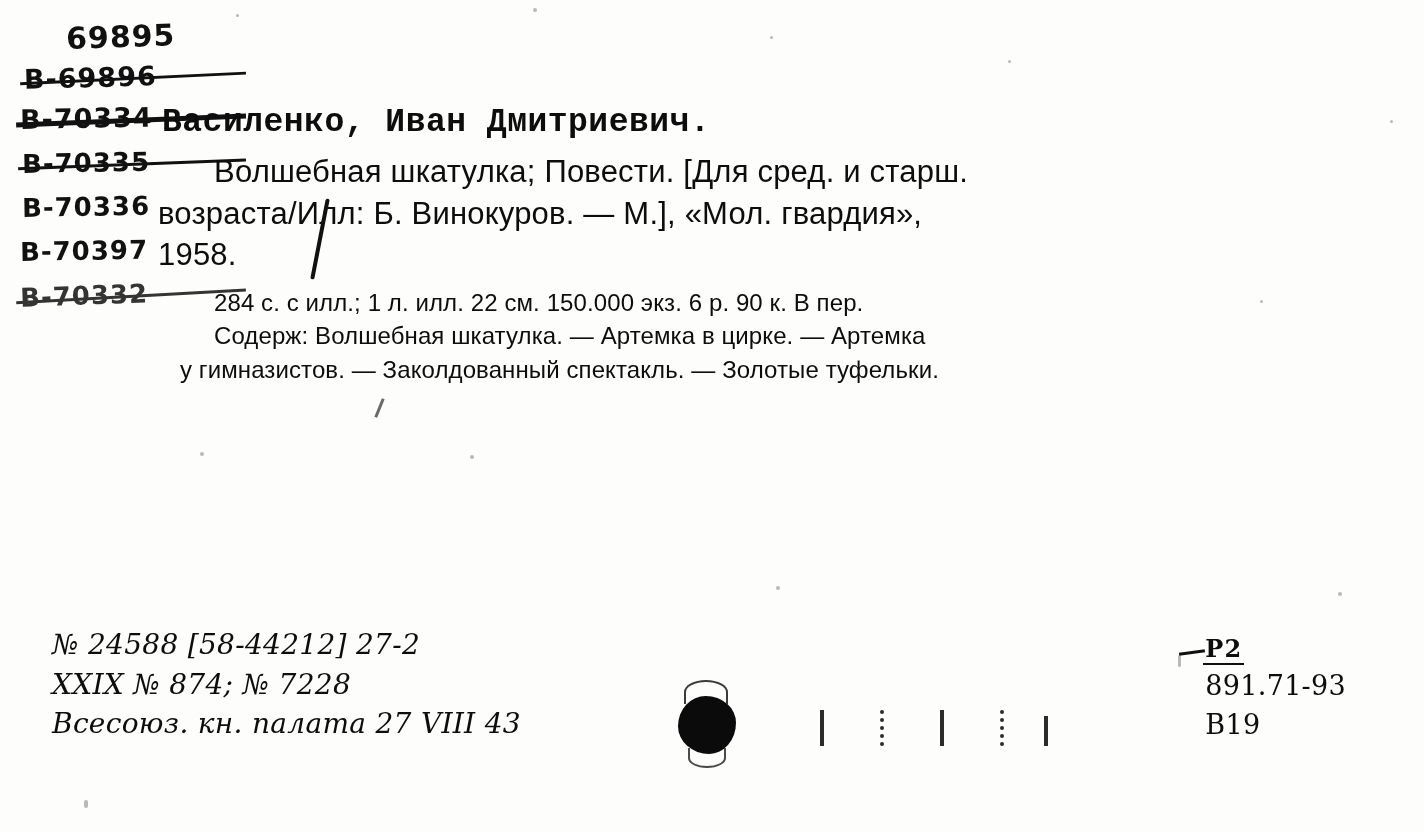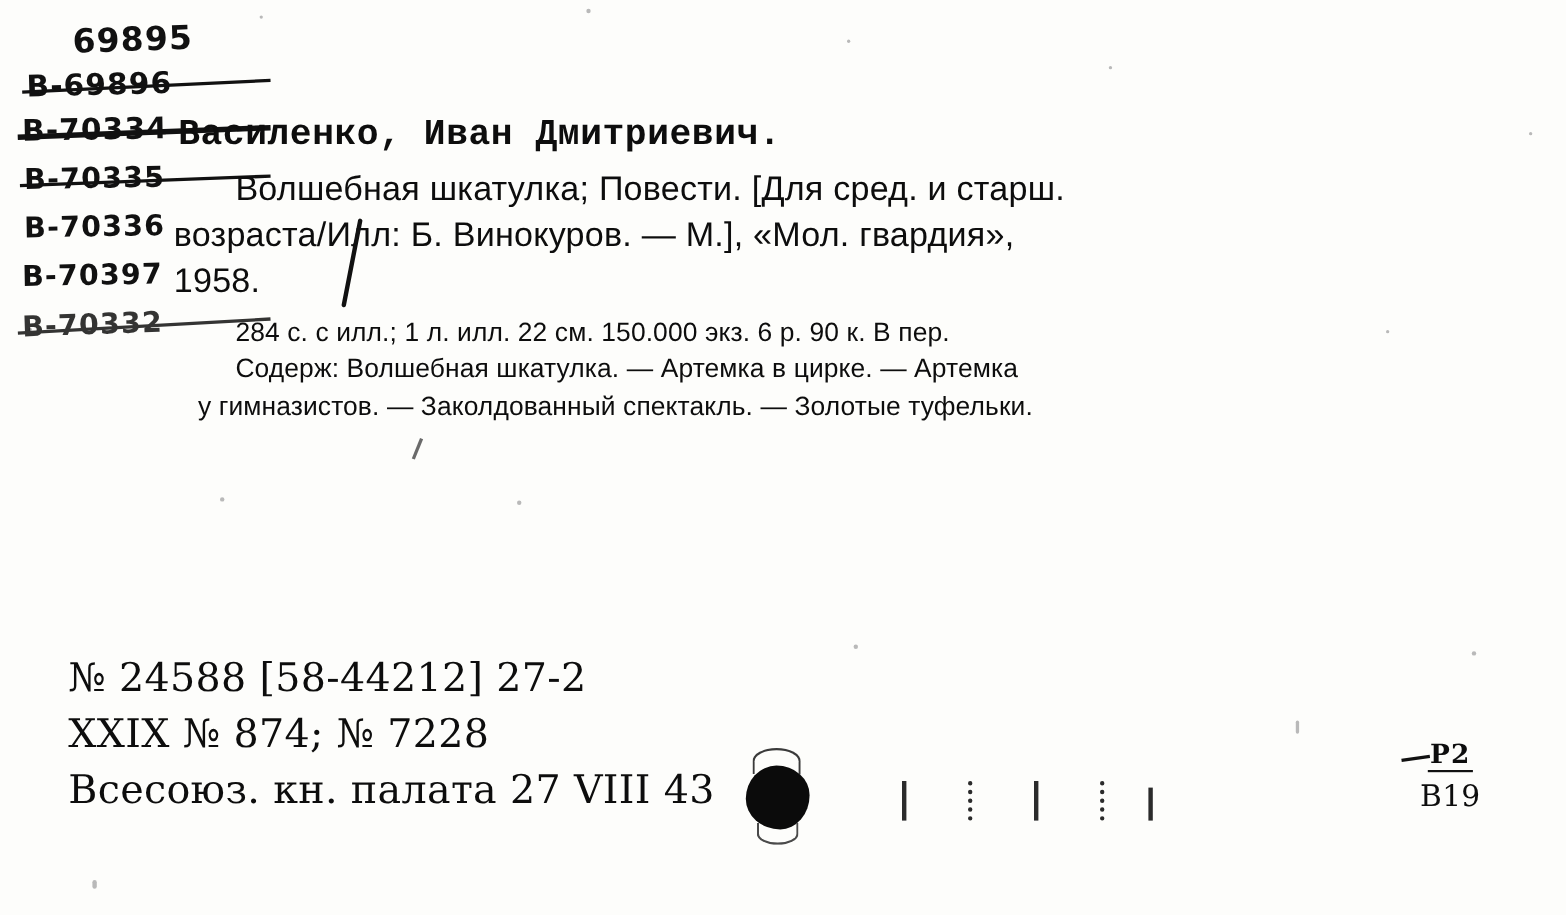--- a/index.html
+++ b/index.html
@@ -110,32 +110,33 @@
     top: 398px;
     width: 3px;
     height: 20px;
     background: #6a6a6a;
     transform: rotate(22deg);
   }
 
   
   #footer-left {
     position: absolute;
-    left: 62px;
+    left: 52px;
     bottom: 88px;
     font-family: "DejaVu Serif", serif;
-    font-size: 36px;
+    font-size: 28px;
     line-height: 1.42;
     letter-spacing: .3px;
+    font-style: italic;
   }
   #footer-right {
     position: absolute;
     right: 78px;
     bottom: 88px;
-    text-align: center;
+    text-align: left;
     font-family: "DejaVu Serif", serif;
     font-size: 27px;
     line-height: 1.42;
     letter-spacing: .3px;
     margin-top: 12px;
   }
   .class-top {
     font-weight: 700;
     font-size: 24px;
     letter-spacing: 1px;
@@ -258,20 +259,21 @@
   <div id="pen-tick"></div>
 
   <div id="footer-left">
     <div>№ 24588 [58-44212] 27-2</div>
     <div>XXIX № 874; № 7228</div>
     <div>Всесоюз. кн. палата 27 VIII 43</div>
   </div>
 
   <div id="footer-right">
     <div><span class="class-top">Р2</span></div>
+    <div>891.71-93</div>
     <div>В19</div>
   </div>
 
   <div id="blot"></div>
   <div class="tick t1"></div>
   <div class="tick t2 dotted"></div>
   <div class="tick t3"></div>
   <div class="tick t4 dotted"></div>
   <div class="tick t5"></div>
 

